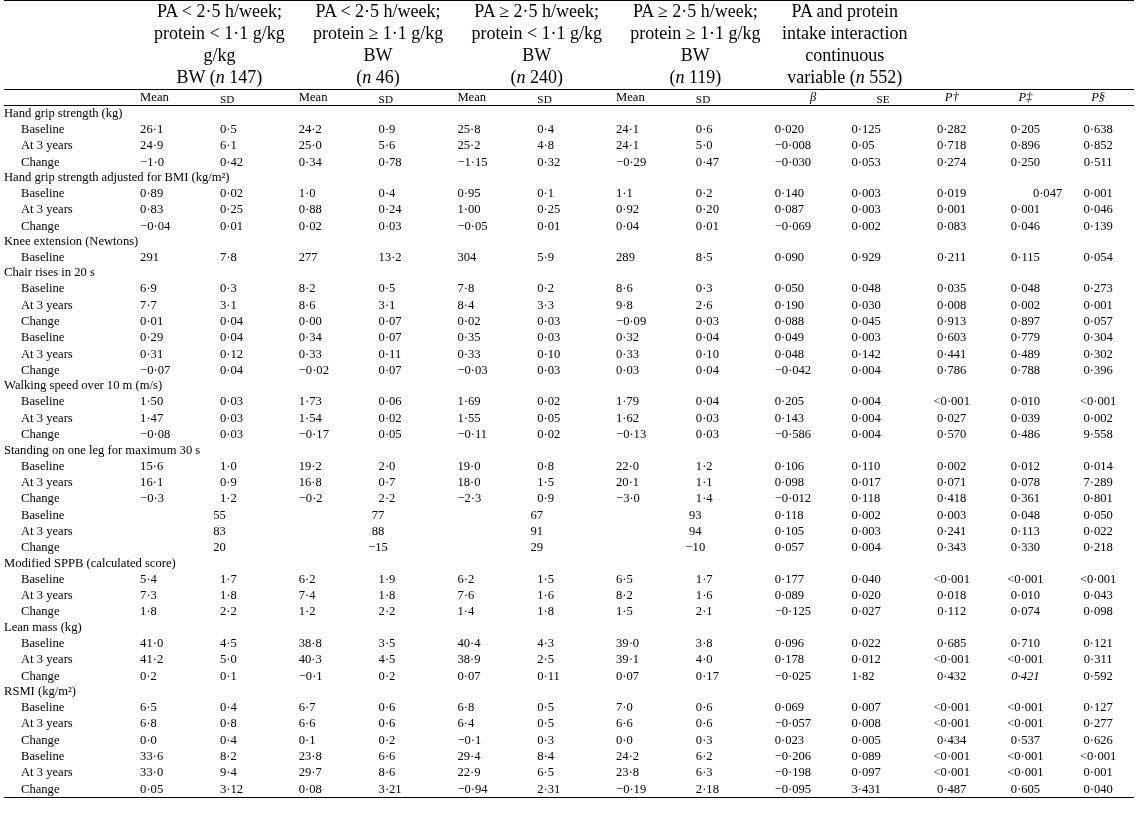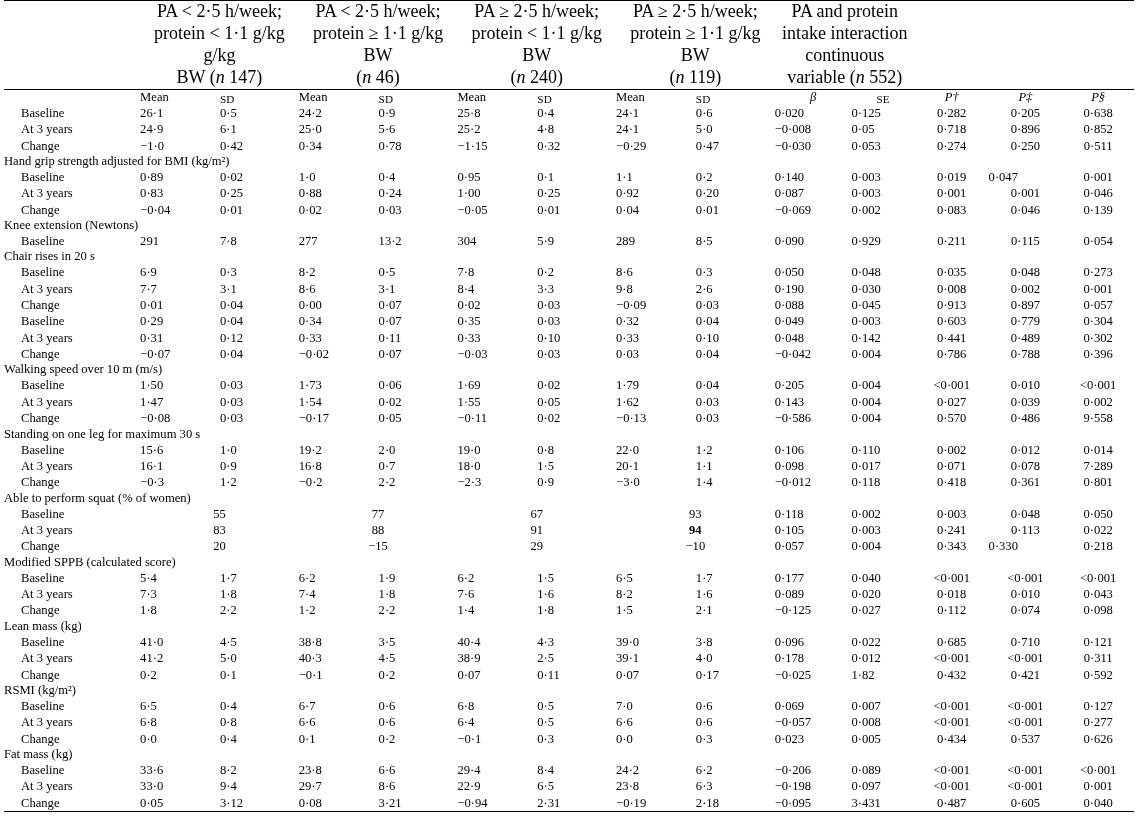--- a/index.html
+++ b/index.html
@@ -143,20 +143,23 @@
           <td class="mean">Mean</td>
           <td class="sd">SD</td>
           <td class="mean">Mean</td>
           <td class="sd">SD</td>
           <td class="stat" style="font-style: italic; text-align: center;">β</td>
           <td class="sd" style="text-align: center;">SE</td>
           <td class="stat">P†</td>
           <td class="stat">P‡</td>
           <td class="stat">P§</td>
         </tr>
+        <tr class="section rule-mid">
+          <td class="lbl" colspan="14">Hand grip strength (kg)</td>
+        </tr>
         <tr class="datarow">
           <td class="lbl indent">Baseline</td>
           <td class="num">26·1</td>
           <td class="num">0·5</td>
           <td class="num">24·2</td>
           <td class="num">0·9</td>
           <td class="num">25·8</td>
           <td class="num">0·4</td>
           <td class="num">24·1</td>
           <td class="num">0·6</td>
@@ -207,21 +210,21 @@
           <td class="num">0·02</td>
           <td class="num">1·0</td>
           <td class="num">0·4</td>
           <td class="num">0·95</td>
           <td class="num">0·1</td>
           <td class="num">1·1</td>
           <td class="num">0·2</td>
           <td class="num">0·140</td>
           <td class="num">0·003</td>
           <td class="numc" style="text-align: center;">0·019</td>
-          <td class="numc" style="text-align: left;">0·047</td>
+          <td class="numc" style="text-align: right;">0·047</td>
           <td class="numc" style="text-align: center;">0·001</td>
         </tr>
         <tr class="datarow">
           <td class="lbl indent">At 3 years</td>
           <td class="num">0·83</td>
           <td class="num">0·25</td>
           <td class="num">0·88</td>
           <td class="num">0·24</td>
           <td class="num">1·00</td>
           <td class="num">0·25</td>
@@ -462,57 +465,54 @@
           <td class="num">−2·3</td>
           <td class="num">0·9</td>
           <td class="num">−3·0</td>
           <td class="num">1·4</td>
           <td class="num">−0·012</td>
           <td class="num">0·118</td>
           <td class="numc" style="text-align: center;">0·418</td>
           <td class="numc" style="text-align: center;">0·361</td>
           <td class="numc" style="text-align: center;">0·801</td>
         </tr>
-        <tr class="section">
-          <td class="lbl" colspan="14">Able to perform squat (% of women)</td>
-        </tr>
         <tr class="datarow">
           <td class="lbl indent">Baseline</td>
           <td colspan="2" style="text-align: center;">55</td>
           <td colspan="2" style="text-align: center;">77</td>
           <td colspan="2" style="text-align: center;">67</td>
           <td colspan="2" style="text-align: center;">93</td>
           <td class="num">0·118</td>
           <td class="num">0·002</td>
           <td class="numc" style="text-align: center;">0·003</td>
           <td class="numc" style="text-align: center;">0·048</td>
           <td class="numc" style="text-align: center;">0·050</td>
         </tr>
         <tr class="datarow">
           <td class="lbl indent">At 3 years</td>
           <td colspan="2" style="text-align: center;">83</td>
           <td colspan="2" style="text-align: center;">88</td>
           <td colspan="2" style="text-align: center;">91</td>
-          <td colspan="2" style="text-align: center; font-weight: bold;">94</td>
+          <td colspan="2" style="text-align: center;">94</td>
           <td class="num">0·105</td>
           <td class="num">0·003</td>
           <td class="numc" style="text-align: center;">0·241</td>
           <td class="numc" style="text-align: center;">0·113</td>
           <td class="numc" style="text-align: center;">0·022</td>
         </tr>
         <tr class="datarow">
           <td class="lbl indent">Change</td>
           <td colspan="2" style="text-align: center;">20</td>
           <td colspan="2" style="text-align: center;">−15</td>
           <td colspan="2" style="text-align: center;">29</td>
           <td colspan="2" style="text-align: center;">−10</td>
           <td class="num">0·057</td>
           <td class="num">0·004</td>
           <td class="numc" style="text-align: center;">0·343</td>
-          <td class="numc" style="text-align: left;">0·330</td>
+          <td class="numc" style="text-align: center;">0·330</td>
           <td class="numc" style="text-align: center;">0·218</td>
         </tr>
         <tr class="section">
           <td class="lbl" colspan="14">Modified SPPB (calculated score)</td>
         </tr>
         <tr class="datarow">
           <td class="lbl indent">Baseline</td>
           <td class="num">5·4</td>
           <td class="num">1·7</td>
           <td class="num">6·2</td>
@@ -600,21 +600,21 @@
           <td class="num">0·1</td>
           <td class="num">−0·1</td>
           <td class="num">0·2</td>
           <td class="num">0·07</td>
           <td class="num">0·11</td>
           <td class="num">0·07</td>
           <td class="num">0·17</td>
           <td class="num">−0·025</td>
           <td class="num">1·82</td>
           <td class="numc" style="text-align: center;">0·432</td>
-          <td class="numc" style="text-align: center;">0·421</td>
+          <td class="numc" style="text-align: center; font-style: italic;">0·421</td>
           <td class="numc" style="text-align: center;">0·592</td>
         </tr>
         <tr class="section">
           <td class="lbl" colspan="14">RSMI (kg/m²)</td>
         </tr>
         <tr class="datarow">
           <td class="lbl indent">Baseline</td>
           <td class="num">6·5</td>
           <td class="num">0·4</td>
           <td class="num">6·7</td>
@@ -654,23 +654,20 @@
           <td class="num">−0·1</td>
           <td class="num">0·3</td>
           <td class="num">0·0</td>
           <td class="num">0·3</td>
           <td class="num">0·023</td>
           <td class="num">0·005</td>
           <td class="numc" style="text-align: center;">0·434</td>
           <td class="numc" style="text-align: center;">0·537</td>
           <td class="numc" style="text-align: center;">0·626</td>
         </tr>
-        <tr class="section">
-          <td class="lbl" colspan="14">Fat mass (kg)</td>
-        </tr>
         <tr class="datarow">
           <td class="lbl indent">Baseline</td>
           <td class="num">33·6</td>
           <td class="num">8·2</td>
           <td class="num">23·8</td>
           <td class="num">6·6</td>
           <td class="num">29·4</td>
           <td class="num">8·4</td>
           <td class="num">24·2</td>
           <td class="num">6·2</td>

